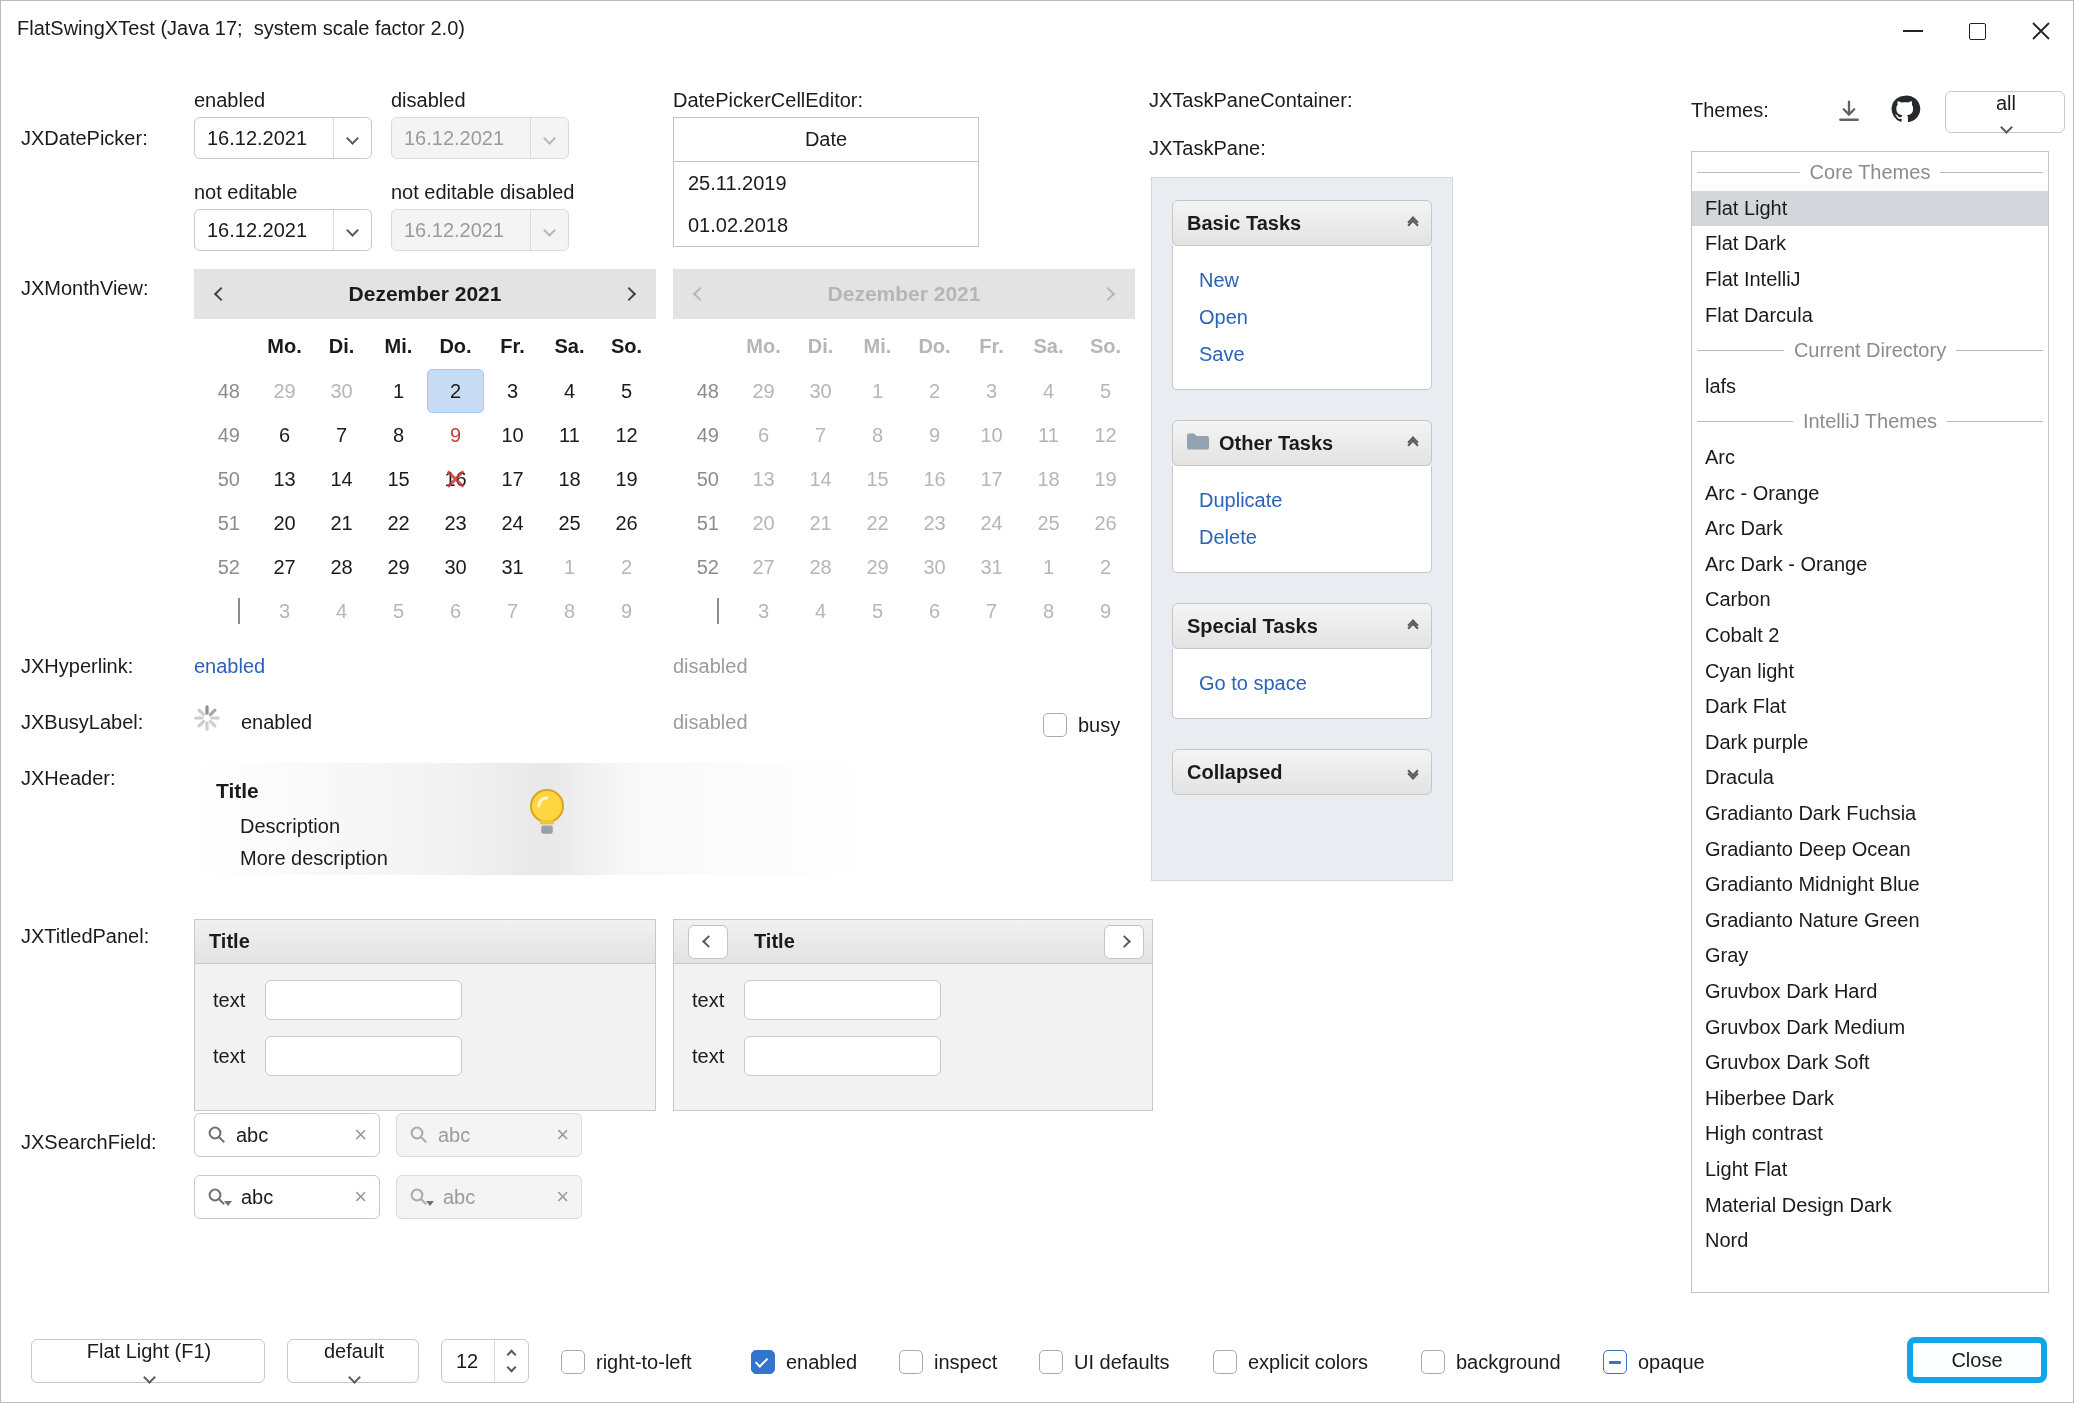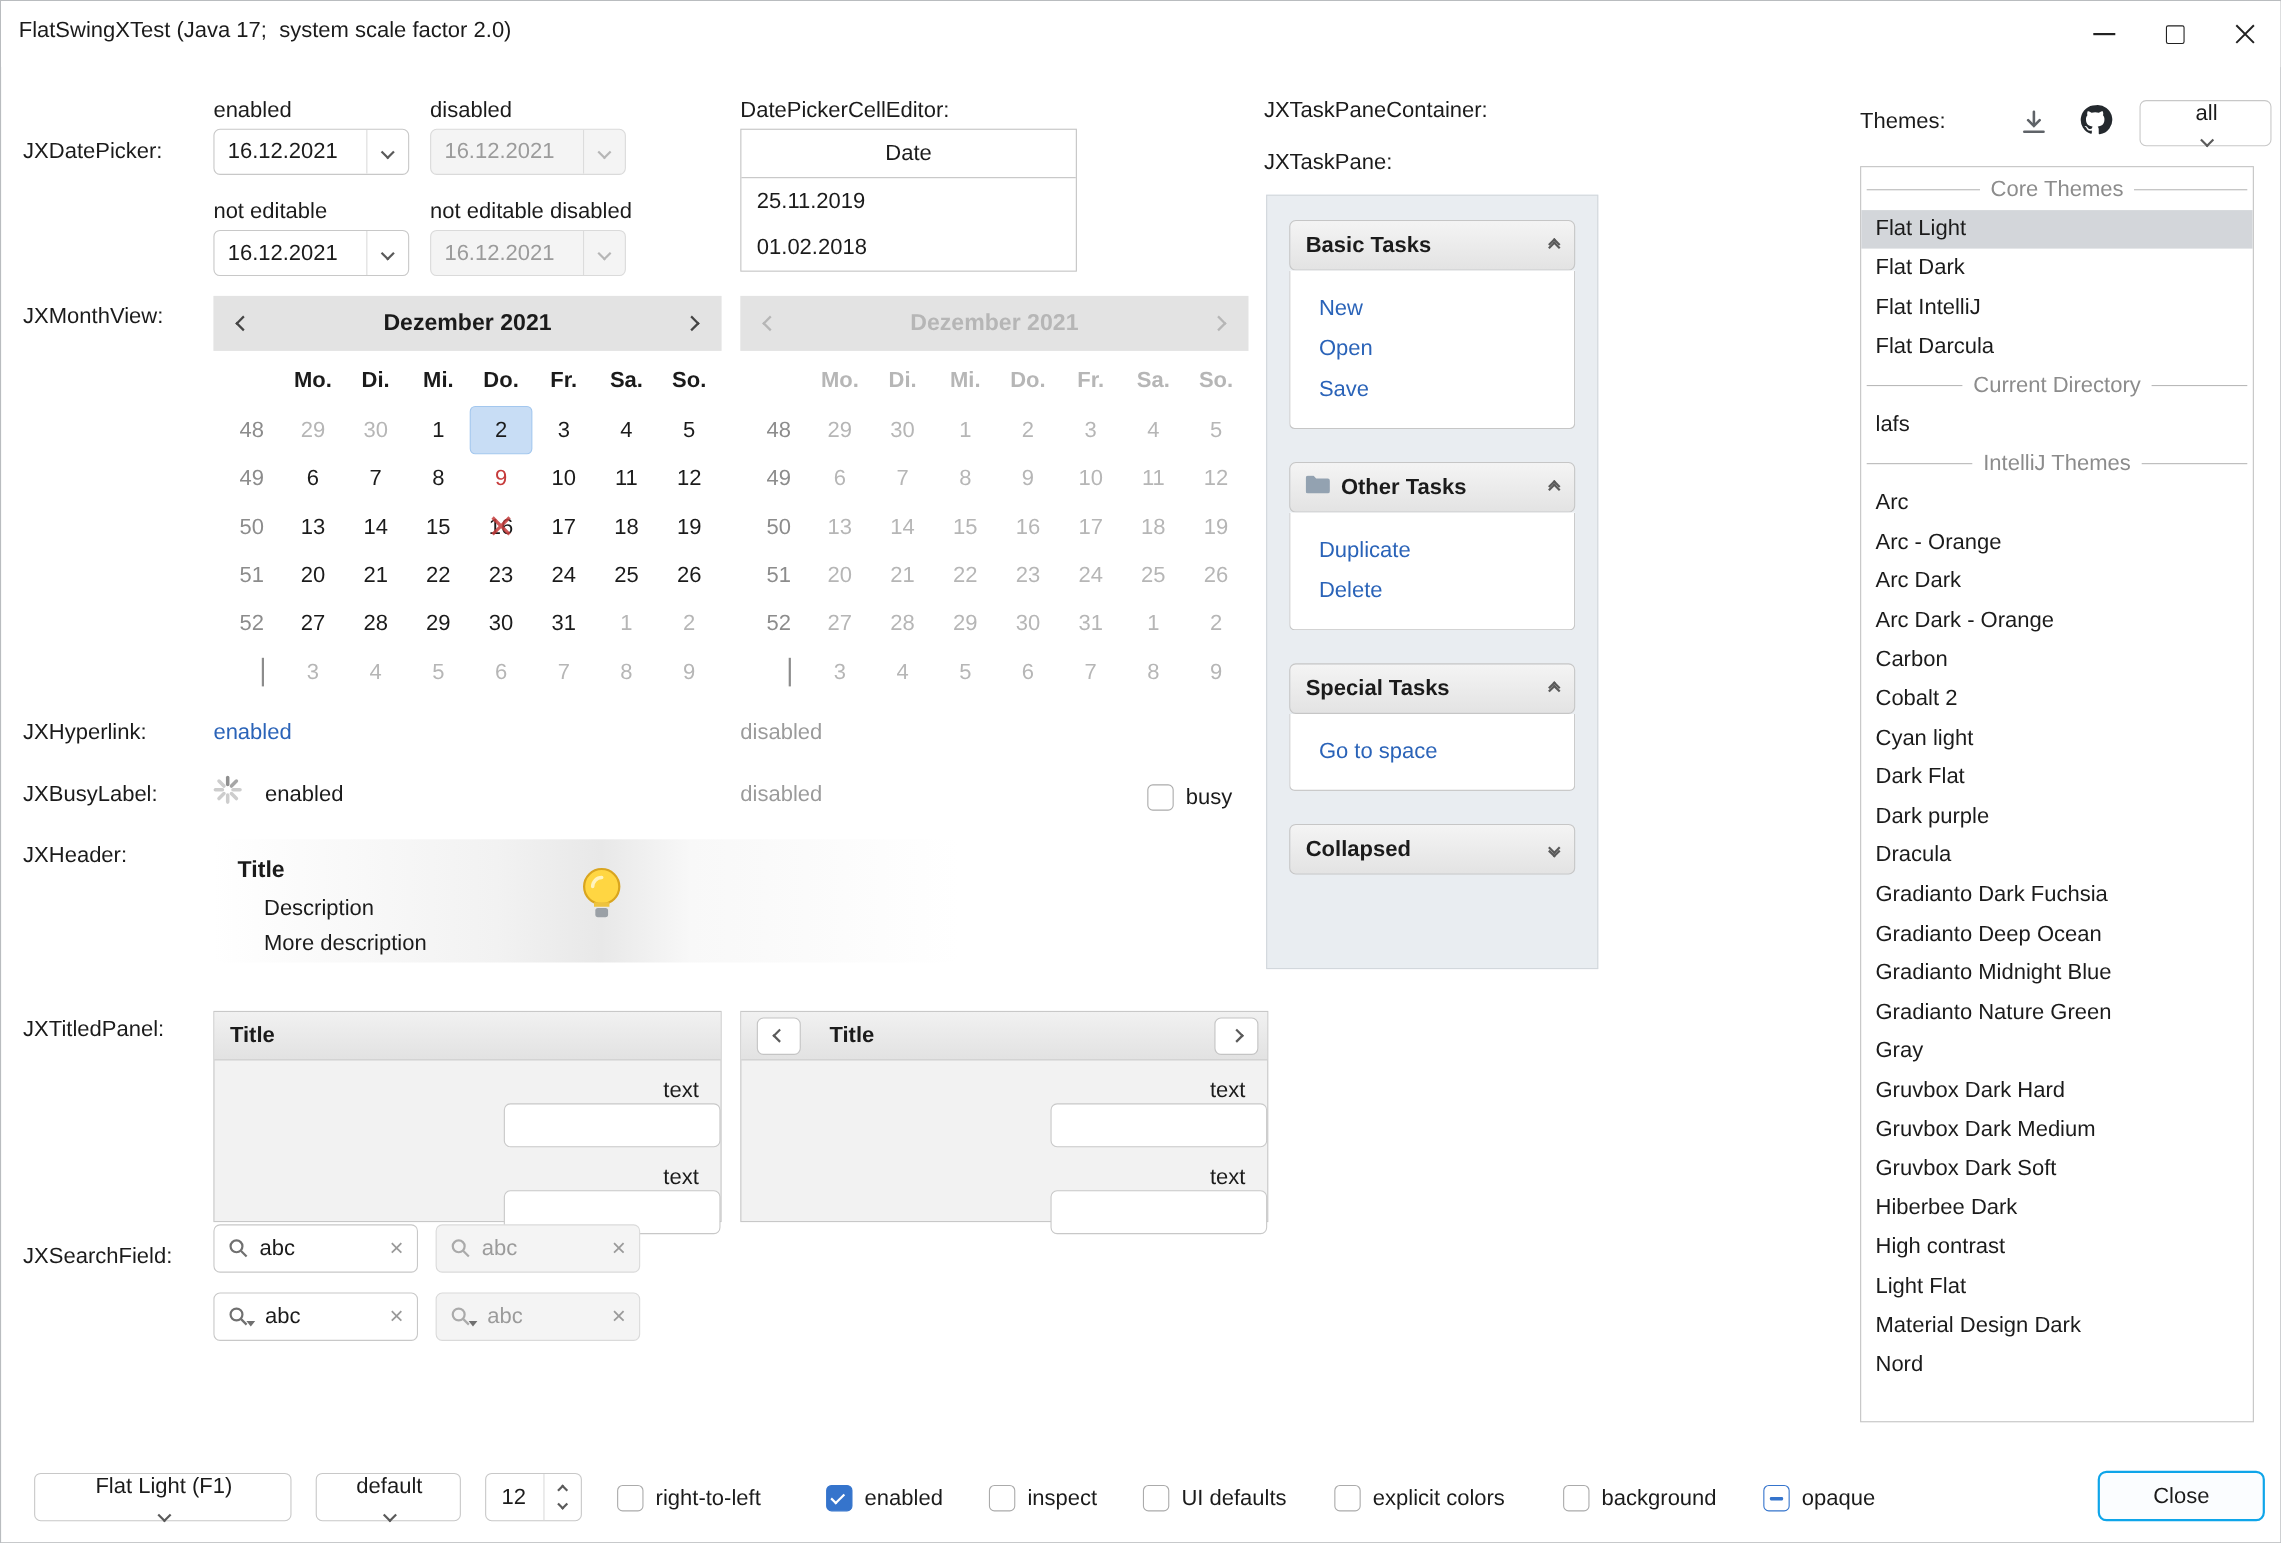--- a/index.html
+++ b/index.html
@@ -92,21 +92,21 @@
   .jxh-more  { position:absolute; left:46px; top:84px; }
   .bulb { position:absolute; left:330px; top:24px; }
 
   
   .titled-panel { position:absolute; border:1px solid #c8c8c8; background:#f2f2f2; }
   .tp-header { height:44px; background:linear-gradient(#f1f1f1,#e2e2e2); border-bottom:1px solid #c8c8c8;
     display:flex; align-items:center; padding:0 8px 0 14px; font-weight:bold; }
   .tp2-title { flex:1; margin-left:26px; }
   .tp-nav-btn { width:40px; height:34px; background:#fff; border:1px solid #c4c4c4; border-radius:6px;
     display:flex; align-items:center; justify-content:center; flex:none; }
-  .tp-row { display:flex; align-items:flex-end; margin:16px 0 0 18px;flex-direction:column; }
+  .tp-row { display:flex; align-items:center; margin:16px 0 0 18px; }
   .tp-rowlabel { width:52px; }
   .tp-input { width:197px; height:40px; background:#fff; border:1px solid #c8c8c8; border-radius:6px; }
 
   
   .searchfield { position:absolute; width:186px; height:44px; border:1px solid #c8c8c8; border-radius:6px;
     background:#fff; display:flex; align-items:center; padding:0 12px; gap:9px; }
   .searchfield.disabled { background:#f4f4f4; border-color:#dadada; }
   .searchfield.disabled .sf-value { color:var(--disabled-text); }
   .sf-icon { display:flex; align-items:flex-end; flex:none; }
   .sf-dd { width:0; height:0; border-left:4px solid transparent; border-right:4px solid transparent;
@@ -137,22 +137,22 @@
   .theme-item.selected { background:var(--list-selection); }
   .theme-sep { height:35.6px; display:flex; align-items:center; gap:10px; color:#8c8c8c; padding:0 5px; }
   .theme-sep::before, .theme-sep::after { content:""; height:1px; background:#b9b9b9; flex:1; }
 
   
   .spinner { position:absolute; height:44px; border:1px solid #c8c8c8; border-radius:6px; background:#fff;
     display:flex; align-items:center; padding:0 0 0 14px; }
   .sp-value { flex:1; }
   .sp-btns { border-left:1px solid #dcdcdc; height:100%; width:34px; display:flex; flex-direction:column;
     align-items:center; justify-content:center; gap:6px; }
-  .close-btn { position:absolute; left:1906px; top:1336px; width:152px; height:46px;
-    border:2px solid #0ea5e9; border-radius:8px; background:#fbfdff;
+  .close-btn { position:absolute; left:1906px; top:1336px; width:140px; height:46px;
+    border:6px solid #0ea5e9; border-radius:8px; background:#fbfdff;
     display:flex; align-items:center; justify-content:center; }
 </style>
 </head>
 <body>
 
 <div class="window" id="win">
 
   <div class="titlebar">
     <span class="win-title">FlatSwingXTest (Java 17;  system scale factor 2.0)</span>
     <div class="win-controls">

